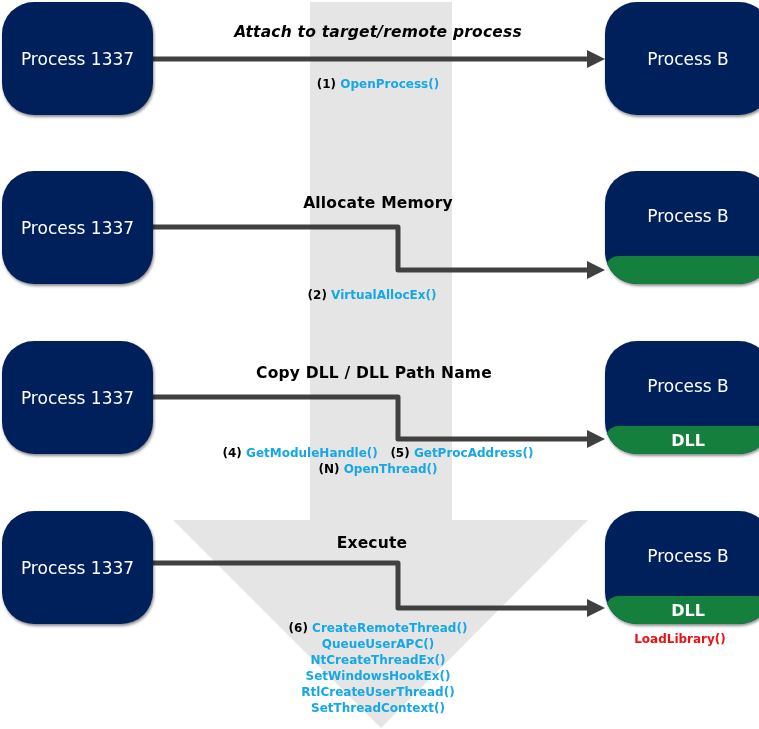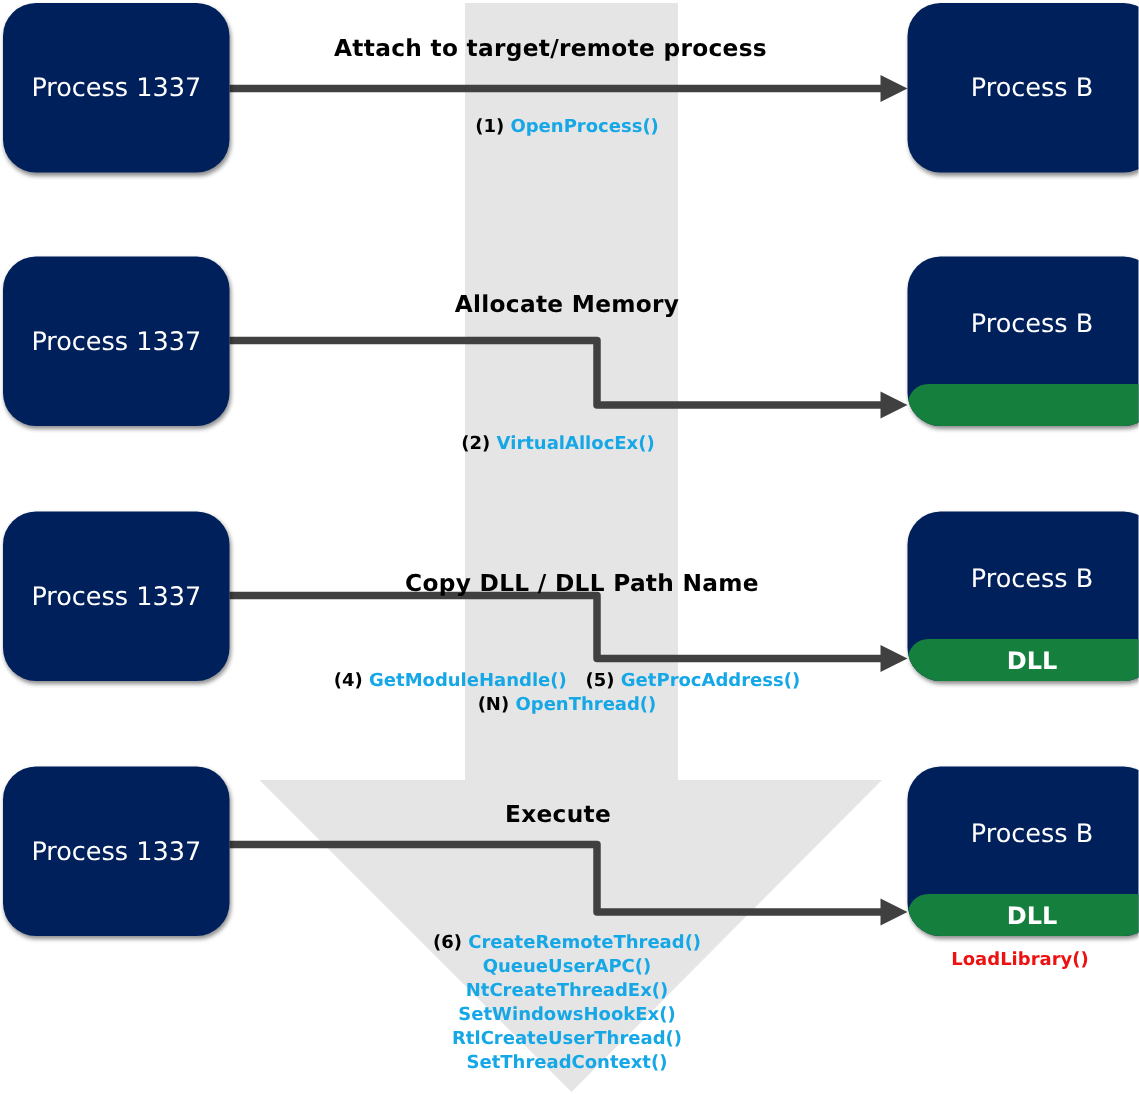--- a/index.html
+++ b/index.html
@@ -1,20 +1,20 @@
 <!DOCTYPE html>
 <html><head>
 <meta charset="utf-8">
 <style>
   html, body { margin: 0; padding: 0; background: #ffffff; }
   body { width: 759px; height: 729px; position: relative; overflow: hidden;
          font-family: "DejaVu Sans", sans-serif; }
   #bg-arrow { position: absolute; left: 0; top: 0; }
   #connectors { position: absolute; left: 0; top: 0; }
-  .box { position: absolute; background: #00205b; border-radius: 22px;
+  .box { position: absolute; background: #00205b; border-radius: 32px;
          box-shadow: 1px 2px 3px rgba(0,0,0,0.45); color: #fff;
          display: flex; align-items: center; justify-content: center;
          font-family: "DejaVu Sans", sans-serif; font-size: 17px; overflow: hidden; }
   .box .label { position: relative; }
   .src { left: 2px; width: 151px; height: 113px; }
   .dst { left: 605px; width: 166px; height: 113px; }
   .dst .mem { position: absolute; left: 0; right: 0; bottom: 0; height: 28px;
               background: #15803d; border-radius: 14px;
               display: flex; align-items: center; justify-content: center;
               font-size: 16px; font-weight: bold; color: #fff; }
@@ -51,21 +51,21 @@
   <path d="M153,227 L398,227 L398,270 L592,270" stroke="#404040" stroke-width="5" fill="none" stroke-linejoin="round"></path>
   <polygon points="587,261 605,270 587,279" fill="#404040"></polygon>
 
   <path d="M153,397 L398,397 L398,439 L592,439" stroke="#404040" stroke-width="5" fill="none" stroke-linejoin="round"></path>
   <polygon points="587,430 605,439 587,448" fill="#404040"></polygon>
 
   <path d="M153,563 L398,563 L398,608 L592,608" stroke="#404040" stroke-width="5" fill="none" stroke-linejoin="round"></path>
   <polygon points="587,599 605,608 587,617" fill="#404040"></polygon>
 </svg>
 
-<div class="step-title" style="left:367px; top:23px;">Attach to target/remote process</div>
+<div class="step-title" style="left:378px; top:23px;font-style:italic;">Attach to target/remote process</div>
 <div class="box src" style="top:2px;">
   <span class="label">Process 1337</span>
 </div>
 <div class="box dst" style="top:2px;">
   <span class="label">Process B</span>
 </div>
 <div class="api" style="left:378px; top:76px;">
   <span class="num">(1)</span>
   <span class="fn">OpenProcess()</span>
 </div>
@@ -76,21 +76,21 @@
 </div>
 <div class="box dst with-mem" style="top:171px;">
   <span class="label">Process B</span>
   <div class="mem"></div>
 </div>
 <div class="api" style="left:372px; top:287px;">
   <span class="num">(2)</span>
   <span class="fn">VirtualAllocEx()</span>
 </div>
 
-<div class="step-title" style="left:388px; top:364px;margin-top:16px;">Copy DLL / DLL Path Name</div>
+<div class="step-title" style="left:374px; top:364px;">Copy DLL / DLL Path Name</div>
 <div class="box src" style="top:341px;">
   <span class="label">Process 1337</span>
 </div>
 <div class="box dst with-mem" style="top:341px;">
   <span class="label">Process B</span>
   <div class="mem">DLL</div>
 </div>
 <div class="api-block" style="left:378px; top:445px;">
   <div>
     <span class="num">(4)</span>

